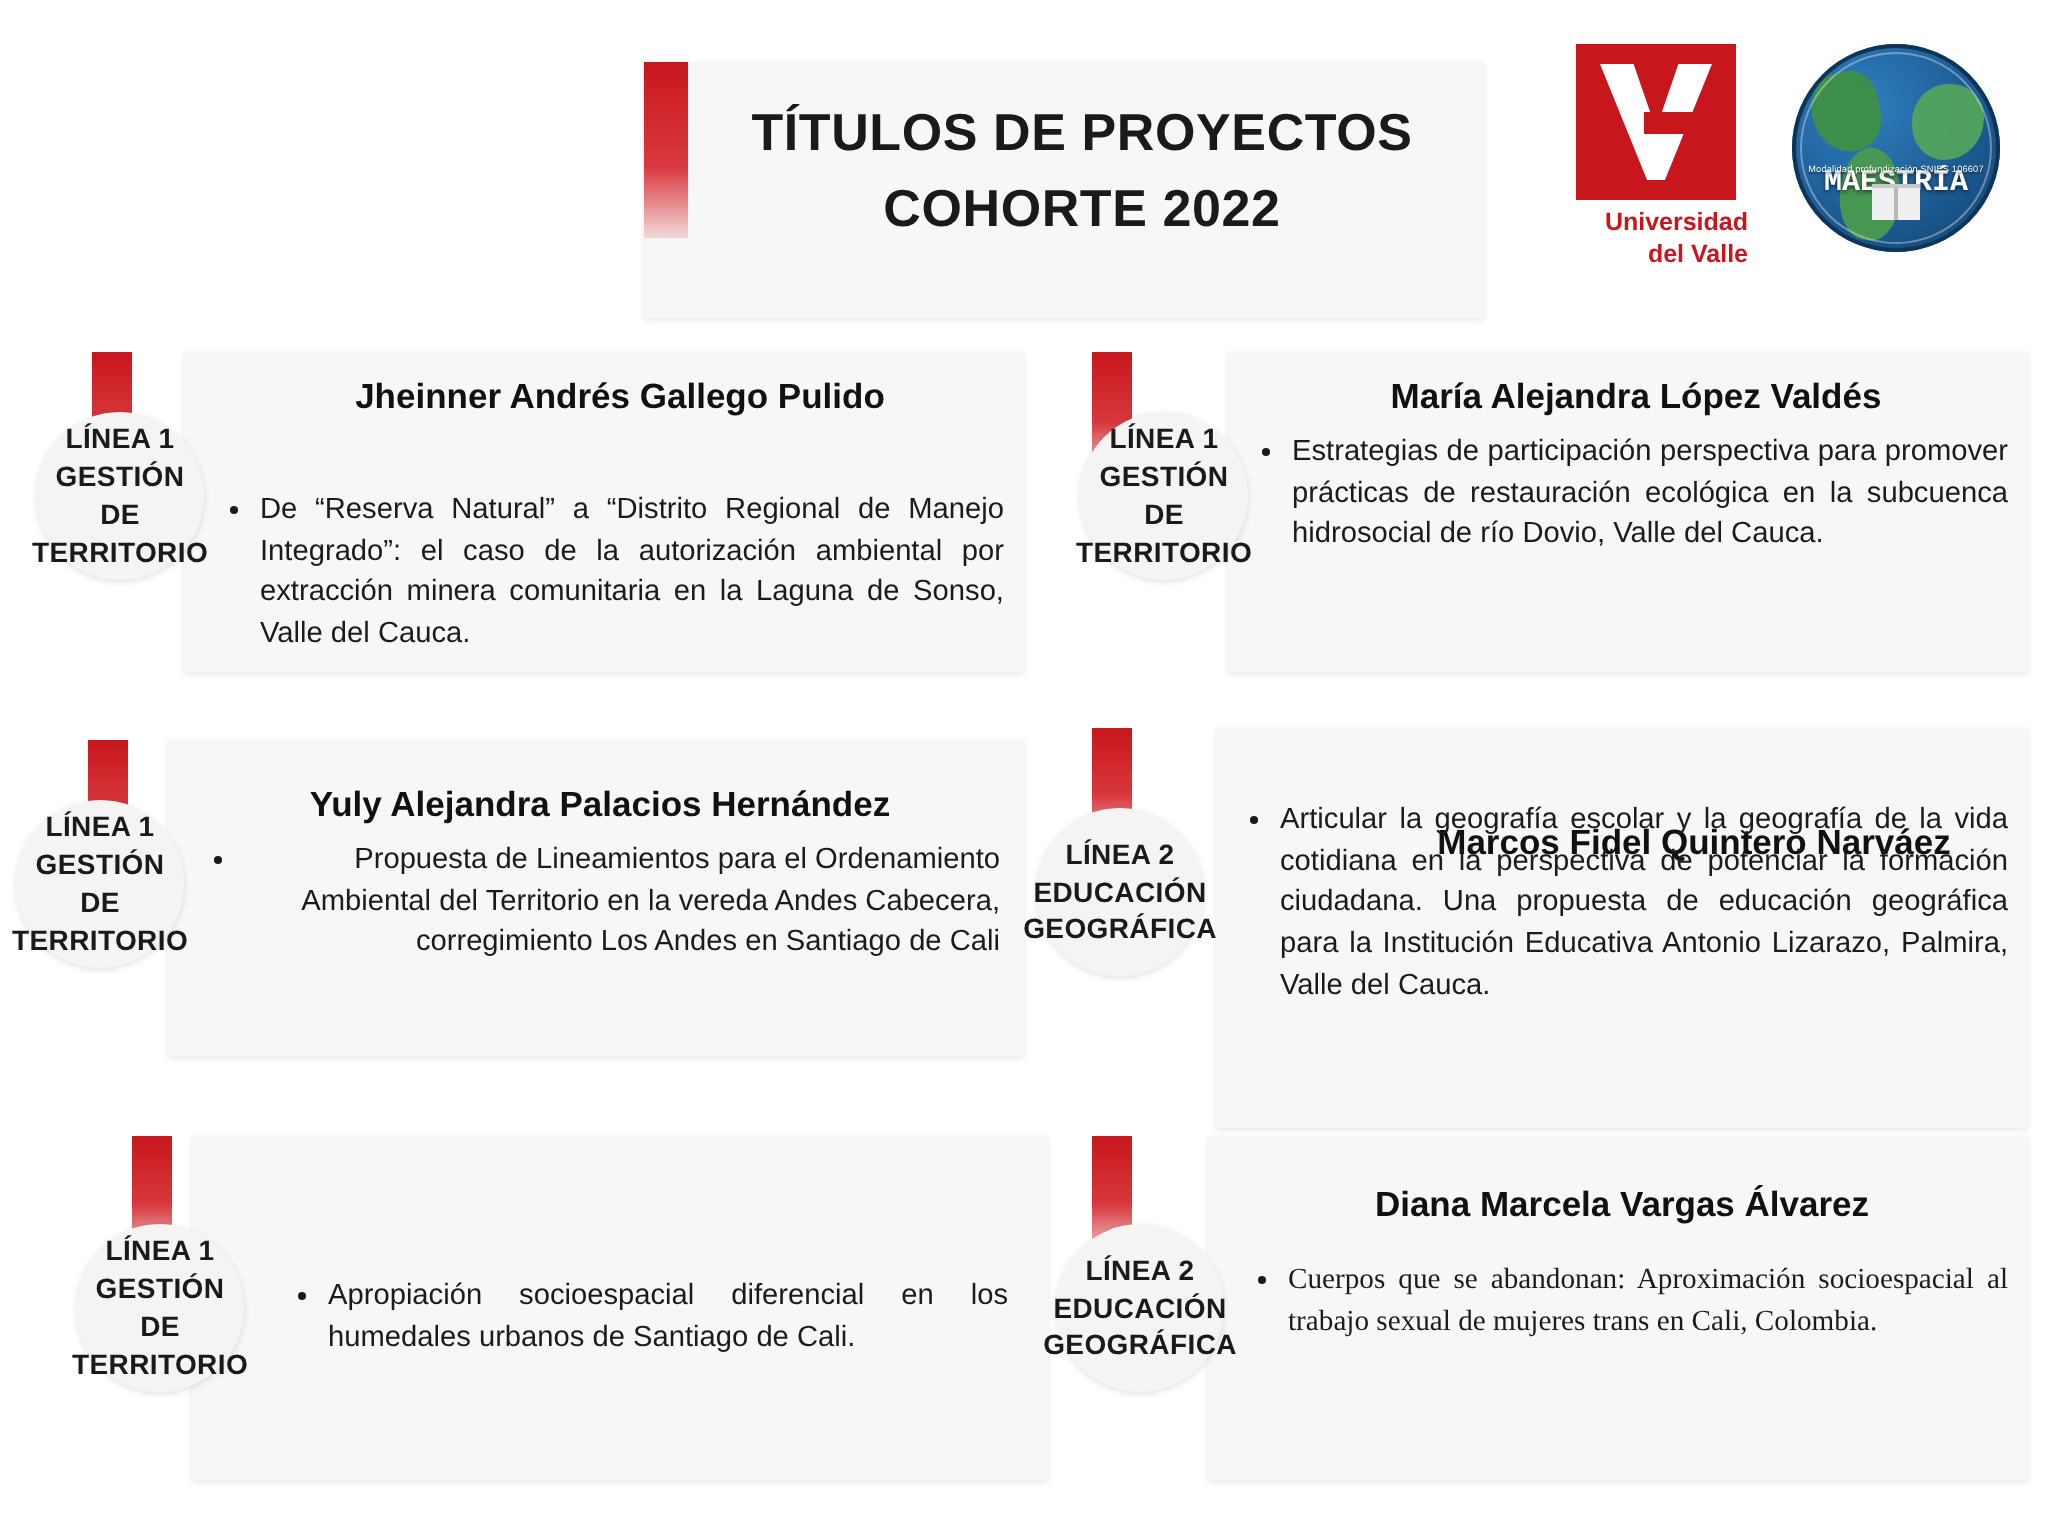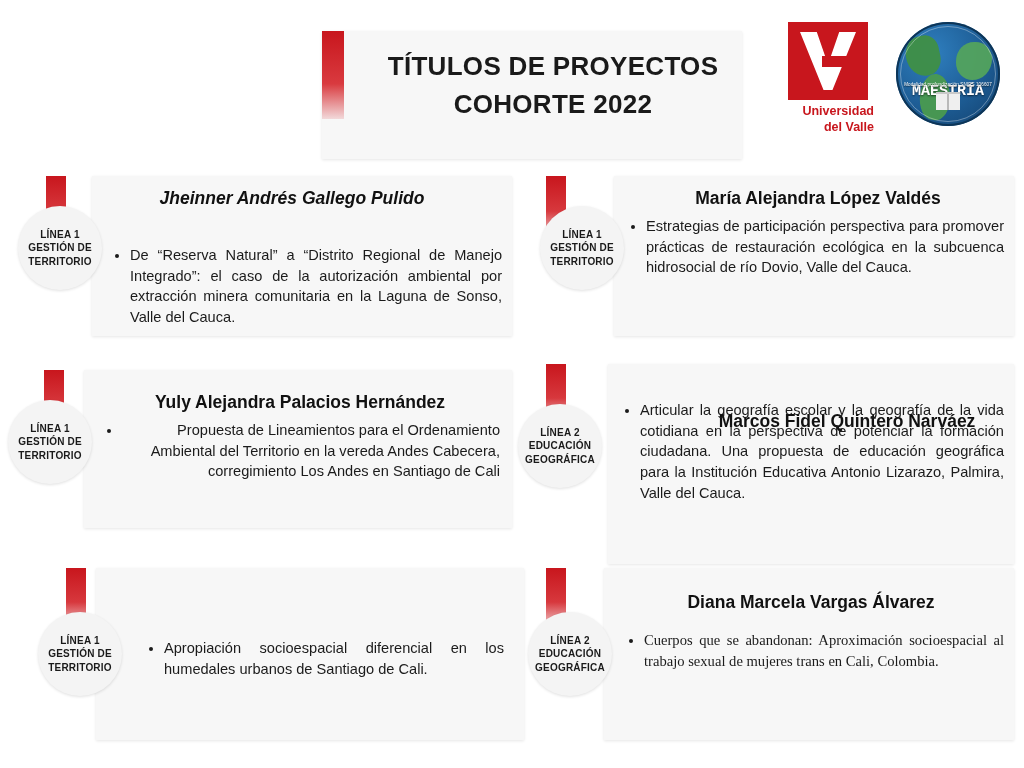--- a/index.html
+++ b/index.html
@@ -31,21 +31,21 @@
   .header-accent {
     position: absolute;
     left: 322px;
     top: 31px;
     width: 22px;
     height: 88px;
     background: linear-gradient(180deg, #c8161d 0%, #d93a3f 60%, #f2d9da 100%);
   }
   .header-title {
     position: absolute;
-    left: 364px;
+    left: 352px;
     top: 48px;
     width: 378px;
     text-align: center;
     font-size: 26px;
     font-weight: bold;
     color: #1a1a1a;
     line-height: 1.45;
     letter-spacing: 0.3px;
   }
 
@@ -184,21 +184,21 @@
     position: absolute;
     width: 84px;
     height: 84px;
     border-radius: 50%;
     background: #f4f4f4;
     box-shadow: 0 1px 3px rgba(0,0,0,0.12);
     display: flex;
     align-items: center;
     justify-content: center;
     text-align: center;
-    font-size: 10px;
+    font-size: 14px;
     font-weight: bold;
     color: #1a1a1a;
     line-height: 1.35;
     letter-spacing: 0.2px;
     padding: 4px;
     box-sizing: border-box;
   }
   .p-name {
     position: absolute;
     font-size: 17.5px;
@@ -258,21 +258,21 @@
 
   <div class="card" style="left:92px; top:176px; width:420px; height:160px;"></div>
   <div class="card-accent" style="left:46px; top:176px; height:64px;"></div>
   <div class="badge" style="left:18px; top:206px;">
     <div>
       <div>LÍNEA 1</div>
       <div>GESTIÓN DE</div>
       <div>TERRITORIO</div>
     </div>
   </div>
-  <div class="p-name" style="left:90px; top:188px; width:404px;font-style:italic;">Jheinner Andrés Gallego Pulido</div>
+  <div class="p-name" style="left:108px; top:188px; width:404px;">Jheinner Andrés Gallego Pulido</div>
   <div class="p-body" style="left:112px; top:216px; width:390px;margin-top:29px;">
     <ul>
         <li>De “Reserva Natural” a “Distrito Regional de Manejo Integrado”: el caso de la autorización ambiental por extracción minera comunitaria en la Laguna de Sonso, Valle del Cauca.</li>
       </ul>
   </div>
 
   <div class="card" style="left:614px; top:176px; width:400px; height:160px;"></div>
   <div class="card-accent" style="left:546px; top:176px; height:64px;"></div>
   <div class="badge" style="left:540px; top:206px;">
     <div>

